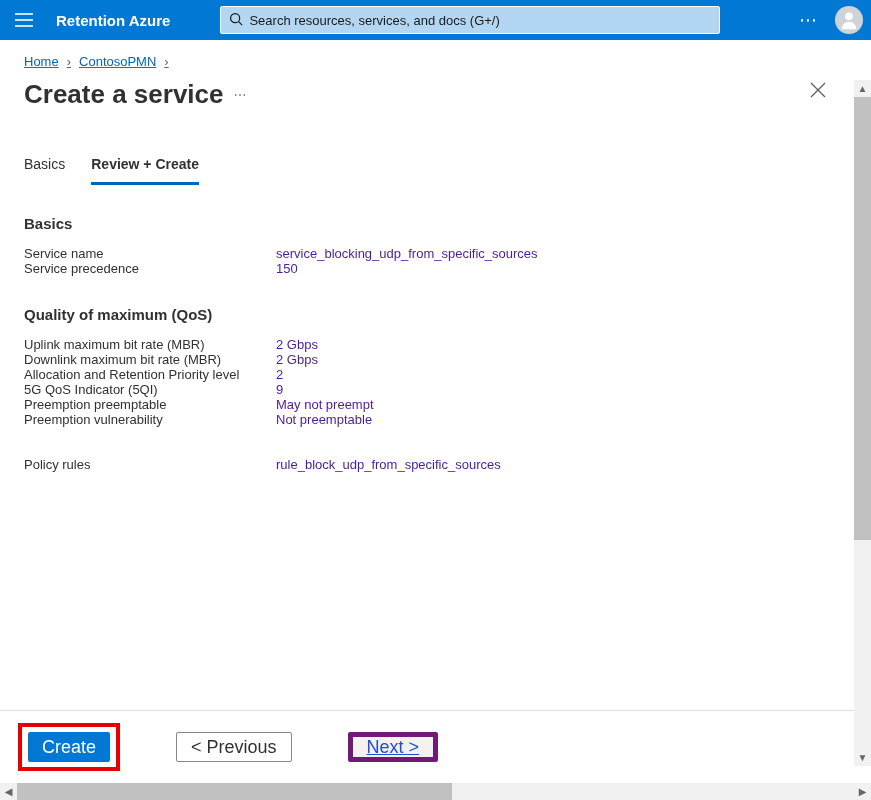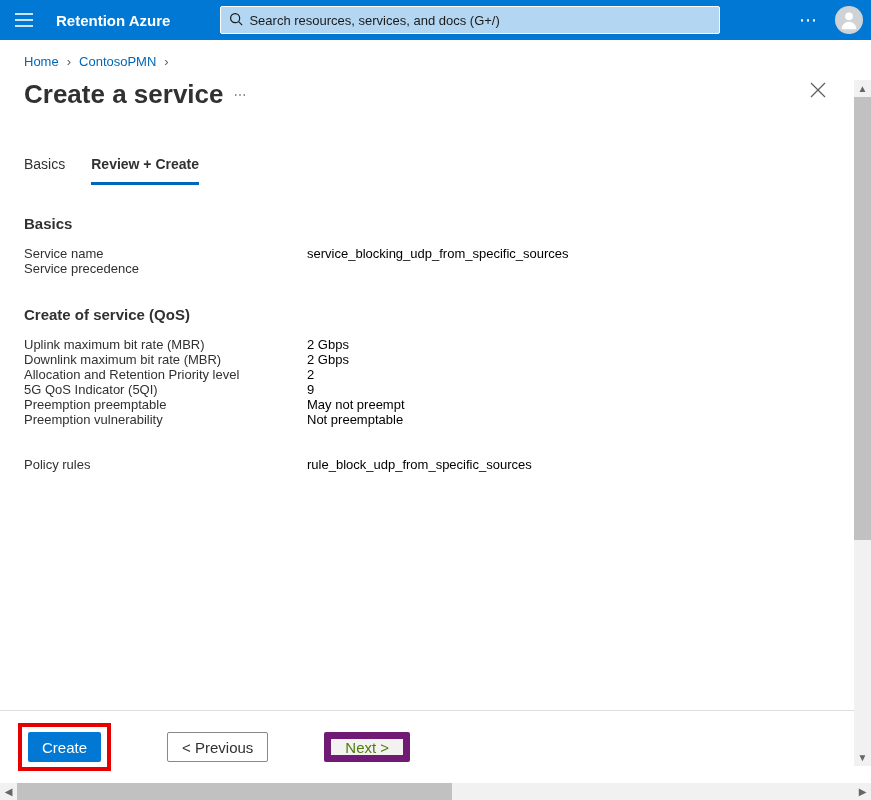--- a/index.html
+++ b/index.html
@@ -64,54 +64,54 @@
   }
   .avatar svg { width: 22px; height: 22px; fill:#ffffff; }
 
   
   .content {
     flex: 1 1 auto;
     padding: 14px 24px 0 24px;
     overflow: auto;
     position: relative;
   }
-  .breadcrumb { display:flex; align-items:center; gap:8px; font-size:13px; color:#605e5c; margin-bottom:10px;}
+  .breadcrumb { display:flex; align-items:center; gap:8px; font-size:13px; color:#605e5c; margin-bottom:10px;text-decoration:underline;}
   .breadcrumb a { color:#0067b8; text-decoration:none; cursor:pointer;}
   .chev { color:#605e5c; }
   .title-row { display:flex; align-items: center; gap: 10px; }
   .page-title { font-size: 26px; font-weight:600; color:#323130;}
   .title-more { color:#605e5c; letter-spacing:2px; cursor:pointer;}
   .close-x { position:absolute; top:42px; right:28px; cursor:pointer; }
   .close-x svg { stroke:#605e5c; }
 
   
   .tabs { display:flex; gap:26px; margin-top:46px; border-bottom: none; }
   .tab { padding: 0 0 10px 0; font-size:14px; color:#323130; cursor:pointer; }
   .tab.active { font-weight:600; border-bottom: 3px solid #0067b8; }
 
   
   .section { margin-top: 30px; }
   .section h3 { font-size: 15px; font-weight: 700; margin-bottom: 14px; }
   .kv { display: grid; grid-template-columns: 252px 1fr; font-size: 13px; color:#323130; }
   .kv .k { color:#323130; }
-  .kv .v { color:#000000;margin-left:31px; }
+  .kv .v { color:#4c1d95; }
 
   
   .footer-divider { border-top:1px solid #e1dfdd; margin-top: auto; }
   .footer {
     flex: 0 0 auto;
     padding: 12px 18px 12px 18px;
     display:flex; align-items:center; gap:56px;
     background:#fff;
   }
   .highlight-box { border: 4px solid #e60000; padding:5px 6px; }
-  .btn { font-size:15px; height:30px; padding:0 14px; display:inline-flex; align-items:center; justify-content:center; cursor:pointer; border-radius:2px; }
+  .btn { font-size:18px; height:30px; padding:0 14px; display:inline-flex; align-items:center; justify-content:center; cursor:pointer; border-radius:2px; }
   .btn-primary { background:#0078d4; color:#fff; border:none; min-width:70px;}
   .btn-secondary { background:#fff; color:#323130; border:1px solid #8a8886; min-width:92px;}
-  .btn-disabled { background:#f3f2f1; color:#4d7c0f; border:7px solid #701a75; cursor:default; min-width:72px;}
+  .btn-disabled { background:#f3f2f1; color:#1d4ed8; border:5px solid #701a75; cursor:default; min-width:72px;text-decoration:underline;}
 
   
   .scroll-h {
     flex:0 0 auto;
     height:17px;
     background:#f1f1f1;
     display:flex; align-items:center;
     position:relative;
   }
   .scroll-h .arrow { width:17px; height:17px; display:flex;align-items:center;justify-content:center; color:#666; font-size:10px; cursor:pointer;}
@@ -189,25 +189,26 @@
     <div class="tab">Basics</div>
     <div class="tab active">Review + Create</div>
   </div>
 
   <div class="section">
     <h3>Basics</h3>
     <div class="kv">
       <div class="k">Service name</div>
       <div class="v">service_blocking_udp_from_specific_sources</div>
       <div class="k">Service precedence</div>
+      <div class="v">150</div>
     </div>
   </div>
 
   <div class="section">
-    <h3>Create of service (QoS)</h3>
+    <h3>Quality of maximum (QoS)</h3>
     <div class="kv">
       <div class="k">Uplink maximum bit rate (MBR)</div>
       <div class="v">2 Gbps</div>
       <div class="k">Downlink maximum bit rate (MBR)</div>
       <div class="v">2 Gbps</div>
       <div class="k">Allocation and Retention Priority level</div>
       <div class="v">2</div>
       <div class="k">5G QoS Indicator (5QI)</div>
       <div class="v">9</div>
       <div class="k">Preemption preemptable</div>

